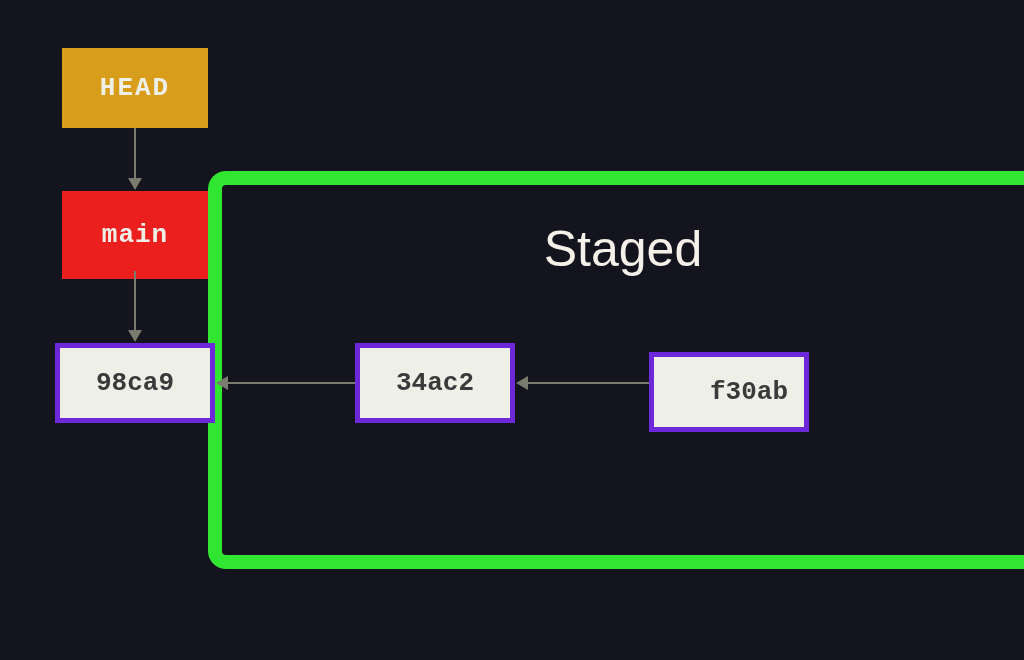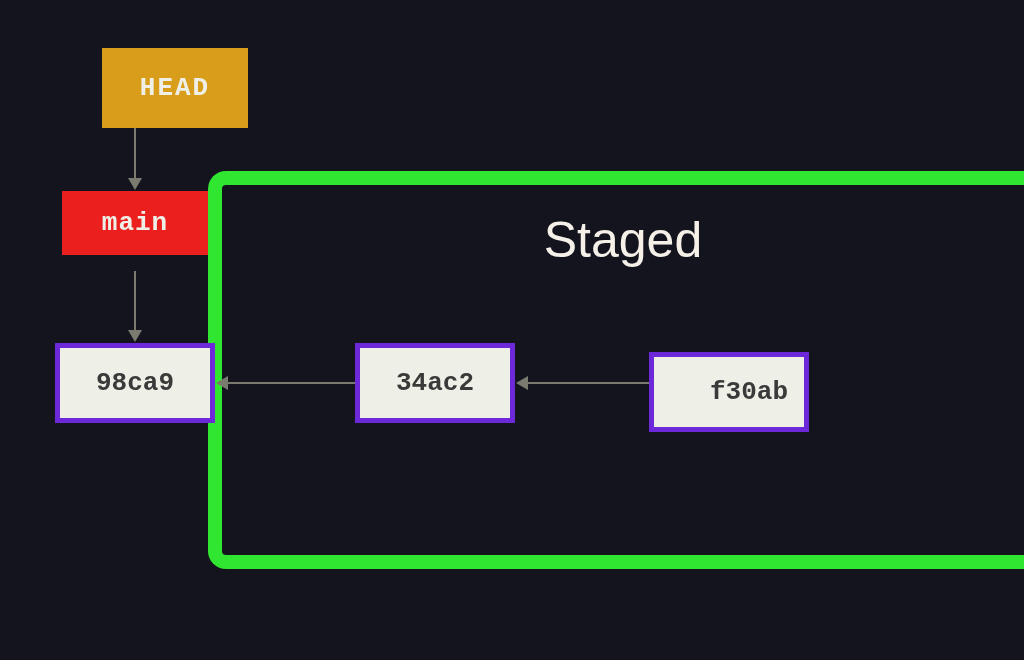--- a/index.html
+++ b/index.html
@@ -20,31 +20,30 @@
     }
     .head-box {
       background: #d89d1a;
       color: #eef0e8;
       font-size: 26px;
       letter-spacing: 2px;
       left: 62px;
       top: 48px;
       width: 146px;
       height: 80px;
-      margin-left: 40px;
     }
     .main-box {
       background: #ec1f1f;
       color: #eef0e8;
       font-size: 26px;
       letter-spacing: 1px;
       left: 62px;
       top: 191px;
       width: 146px;
-      height: 64px;
+      height: 88px;
     }
     .commit-box {
       background: #eef0e8;
       color: #3a3a3a;
       font-size: 26px;
       border: 5px solid #6d28d9;
       width: 160px;
       height: 80px;
     }
     .commit-1 { left: 55px; top: 343px; }
@@ -54,21 +53,21 @@
       position: absolute;
       right: 0;
       top: 171px;
       width: 816px;
       height: 398px;
       border: 14px solid #30e630;
       border-right: none;
       border-radius: 18px 0 0 18px;
       display: flex;
       justify-content: center;
-      padding-top: 26px;
+      padding-top: 35px;
     }
     .staged-label {
       font-family: Arial, sans-serif;
       font-size: 50px;
       color: #f5f0e8;
       font-weight: normal;
     }
     .arrow-line {
       position: absolute;
       background: #7a7a6e;

